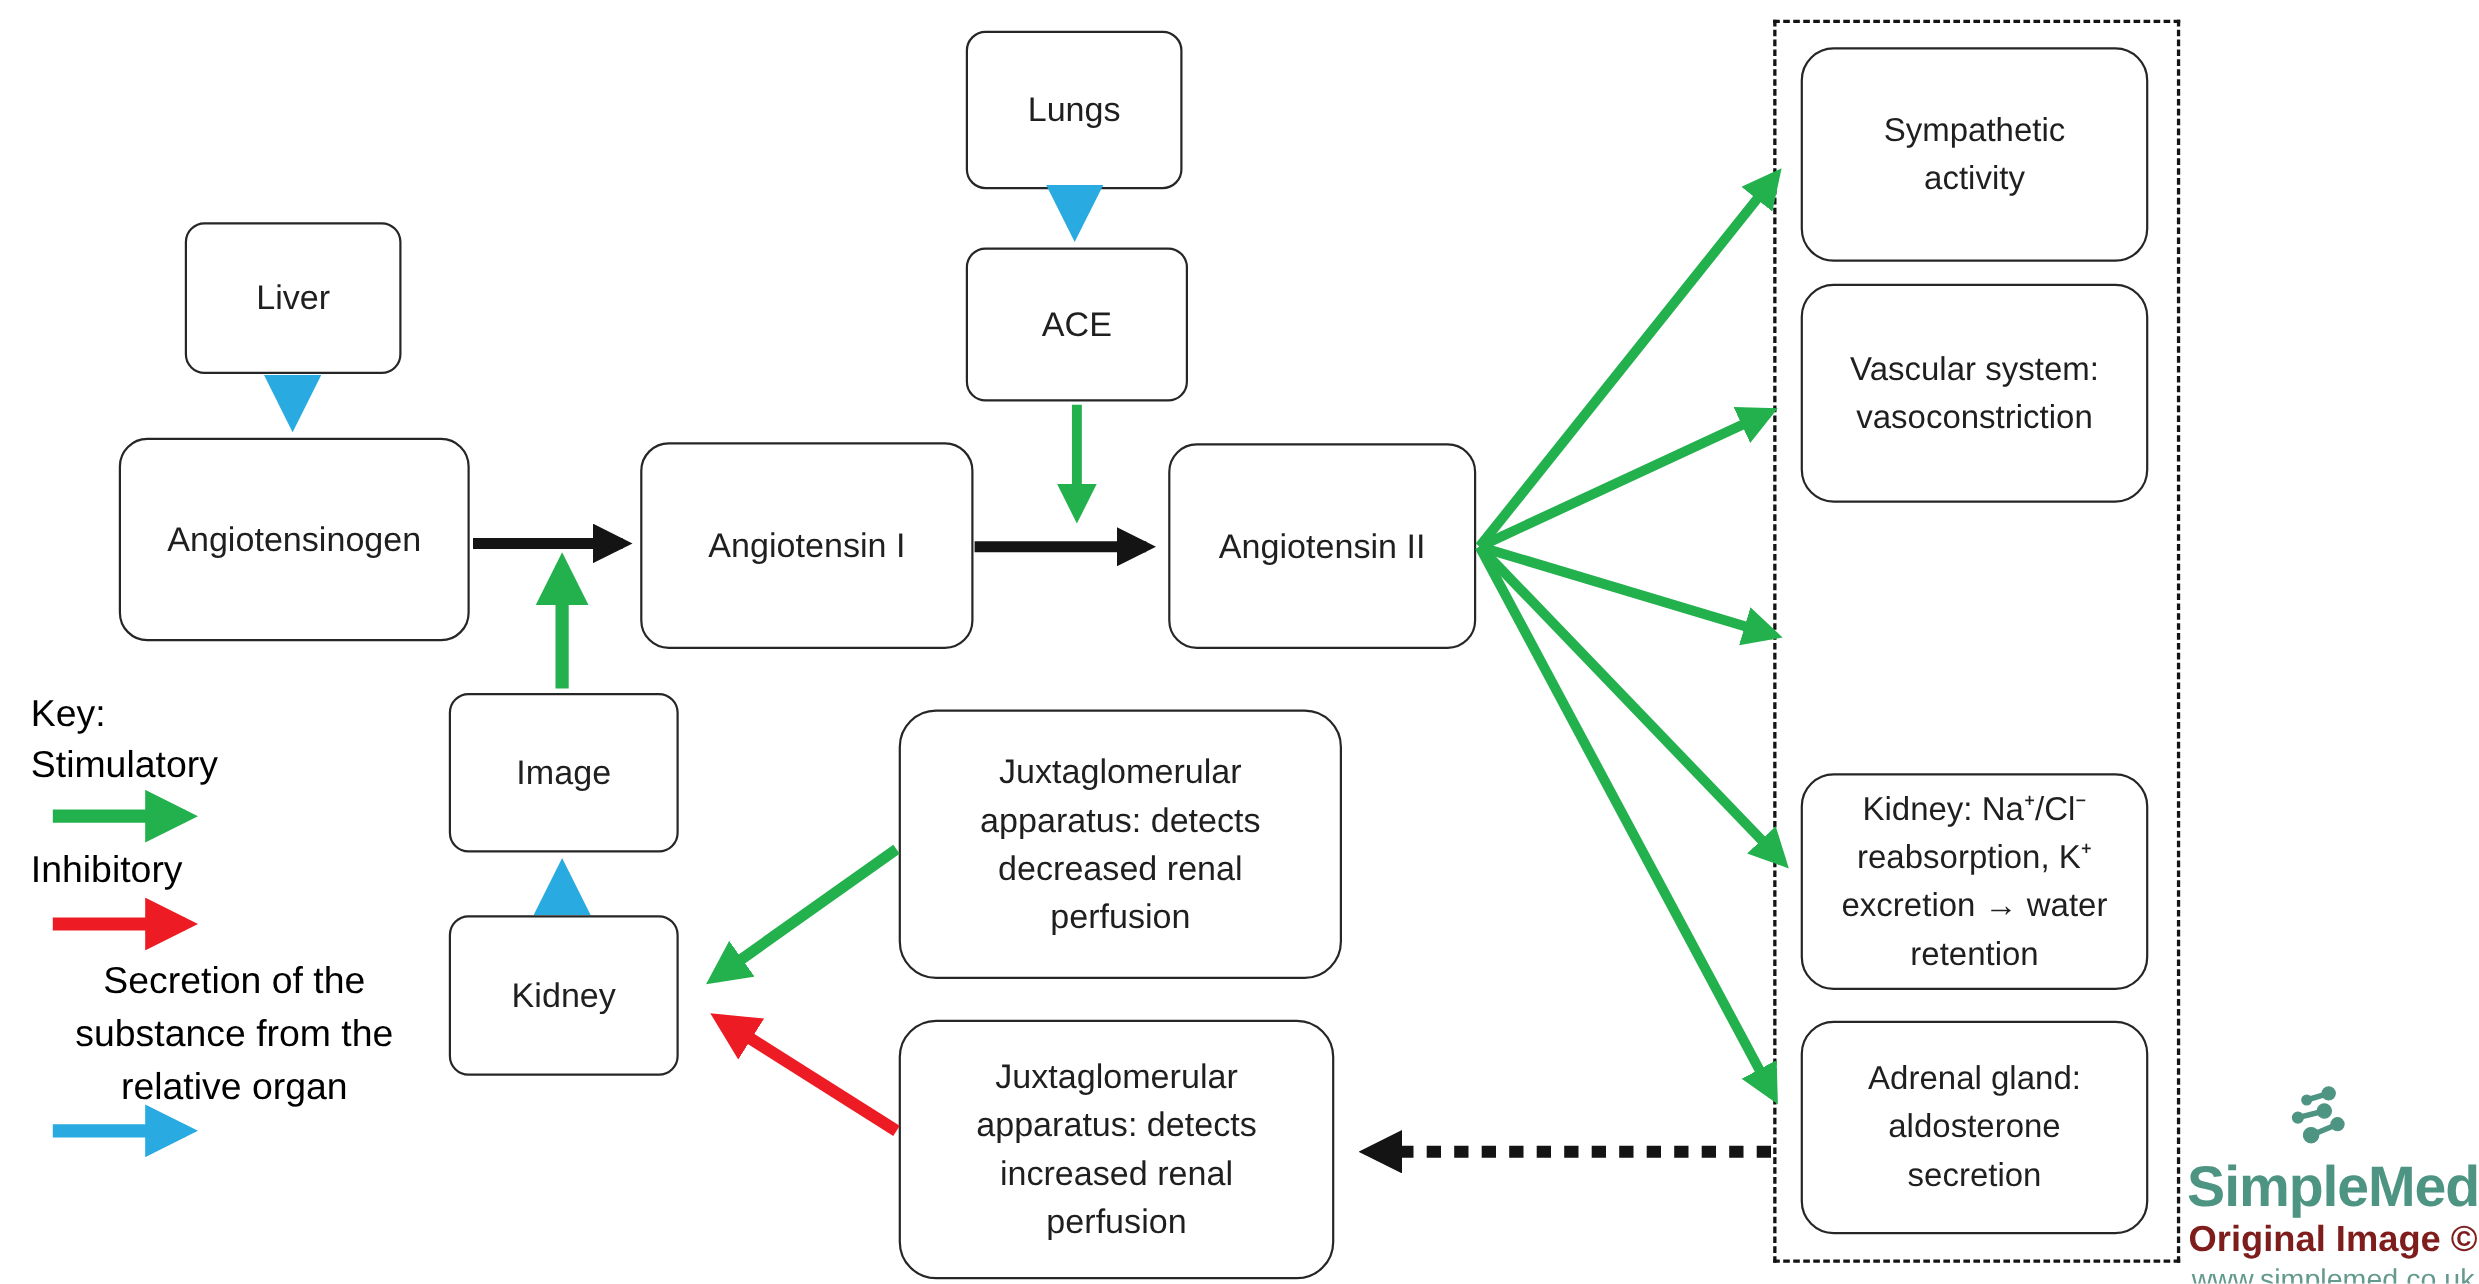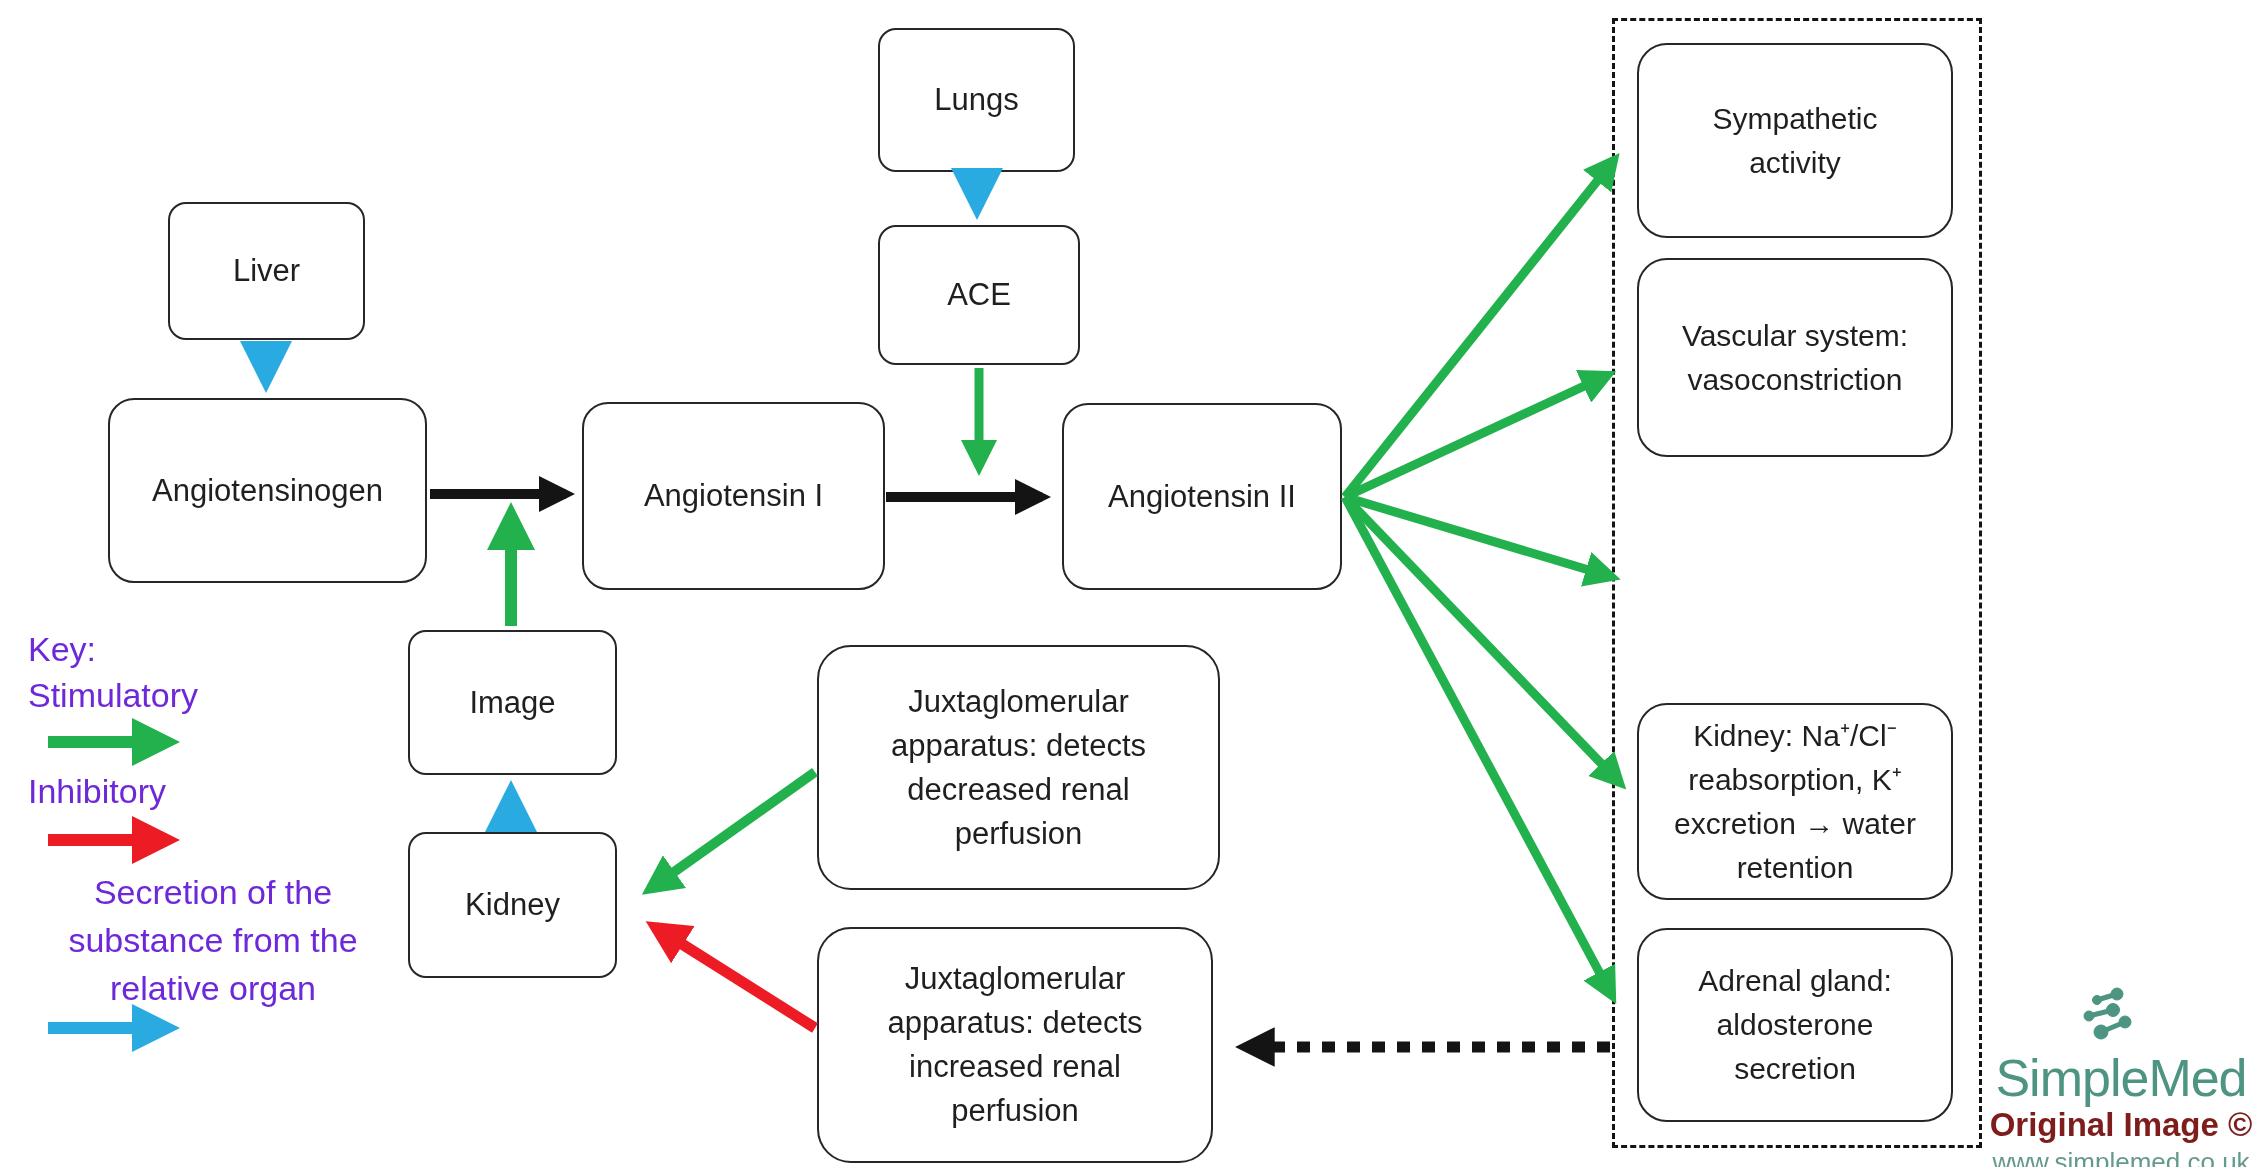--- a/index.html
+++ b/index.html
@@ -12,24 +12,24 @@
     display:flex;align-items:center;justify-content:center;text-align:center;
     z-index:2;box-sizing:border-box;
   }
   .box .lbl{font-size:31px;line-height:44px;color:#1f1f1f;}
   .r18{border-radius:18px}.r24{border-radius:26px}.r26{border-radius:30px}.r30{border-radius:34px}
   #dashed-container{
     position:absolute;left:1612px;top:18px;width:370px;height:1130px;
     border:3.5px dashed #141414;box-sizing:border-box;z-index:1;background:transparent;
   }
   #arrows{position:absolute;left:0;top:0;z-index:3;pointer-events:none;}
-  .keytext{position:absolute;font-size:34px;color:#6d28d9;z-index:2;}
+  .keytext{position:absolute;font-size:34px;color:#000000;z-index:2;}
   #secretion-label{width:370px;line-height:48px;text-align:center;}
   #watermark{position:absolute;left:1988px;top:986px;width:266px;text-align:center;z-index:2;}
-  #brand{font-size:52px;font-weight:normal;color:#4e9482;line-height:56px;margin-top:2px;letter-spacing:-1px;}
+  #brand{font-size:52px;font-weight:bold;color:#4e9482;line-height:56px;margin-top:2px;letter-spacing:-1px;}
   #credit{font-size:33px;font-weight:bold;color:#7f1d1d;line-height:38px;}
   #site-url{font-size:26px;color:#649a8d;line-height:32px;margin-top:2px;}
 </style>
 </head>
 <body>
 
 <div id="canvas">
 
   <div id="dashed-container"></div>
 

